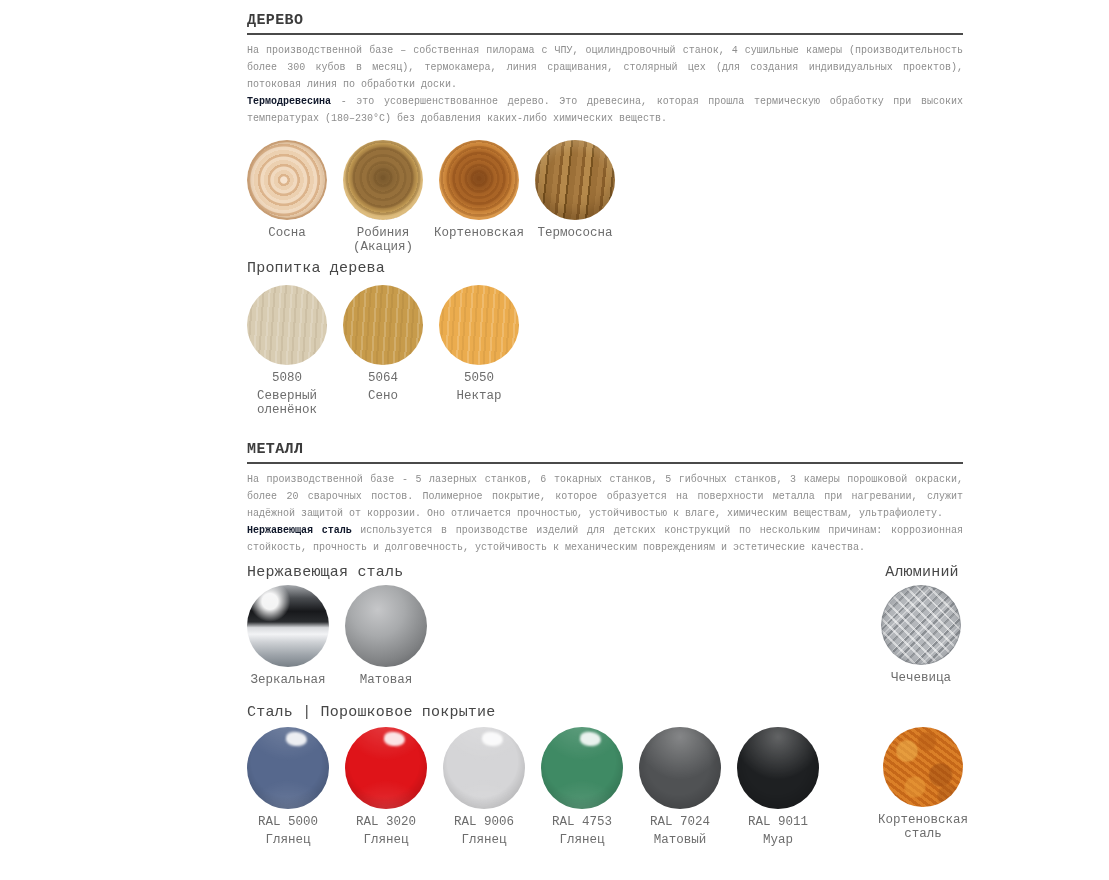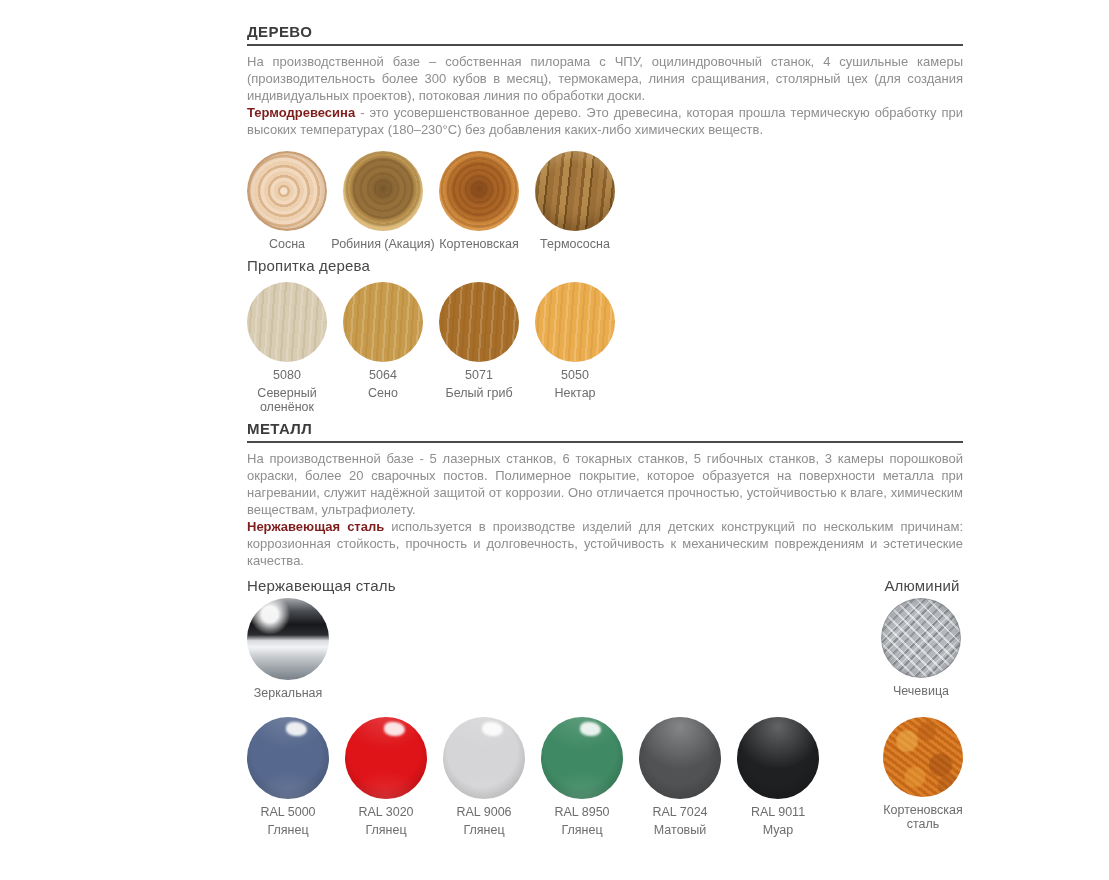--- a/index.html
+++ b/index.html
@@ -1,27 +1,27 @@
 <!DOCTYPE html>
 <html><head>
 <meta charset="utf-8">
 <style>
   html,body{margin:0;padding:0;background:#fff;}
   .page{position:relative;width:1109px;height:880px;background:#ffffff;overflow:hidden;
         font-family:"Liberation Sans",sans-serif;}
-  .content{position:absolute;left:247px;top:23px;width:716px;}
+  .content{position:absolute;left:247px;top:12px;width:716px;font-family:Liberation Mono, monospace;}
 
   
   .sec-title{margin:0;font-size:15px;line-height:18px;font-weight:bold;color:#3c3c3c;letter-spacing:.4px;}
   .rule{height:2px;margin-top:3px;background:#4a4a4a;}
   .sub-title{margin:0;font-size:15px;line-height:17px;font-weight:400;color:#474747;letter-spacing:.2px;}
 
   
-  .body{margin:7px 0 0 0;font-size:13px;line-height:17px;color:#8e8e8e;text-align:justify;}
-  .body .lead{color:#7f1d1d;font-weight:bold;}
+  .body{margin:7px 0 0 0;font-size:10px;line-height:17px;color:#8e8e8e;text-align:justify;}
+  .body .lead{color:#0f172a;font-weight:bold;}
 
   
   .swatch-row{display:flex;gap:16px;margin-top:13px;}
   .swatch{margin:0;width:80px;flex:0 0 auto;text-align:center;}
   .swatch.wide{width:82px;}
   .cap{margin-top:6px;width:104px;margin-left:-12px;font-size:12.5px;line-height:14px;color:#6d6d6d;}
   .swatch.wide .cap{margin-left:-11px;}
   .cap div{margin:4px;}
 
   
@@ -91,21 +91,21 @@
   
   .metal-row{display:flex;justify-content:space-between;align-items:flex-start;margin-top:8px;}
   .alu-group{width:82px;text-align:center;}
   .group-title{margin:0 0 4px 0;}
   .alu-group .group-title{text-align:center;}
   .stainless-group .swatch-row,.alu-group .swatch-row{margin-top:0;}
   .powder-row{margin-top:6px;}
   .corten-cell{margin-left:auto;}
   .sec-impreg{margin-top:6px;}
   .sec-impreg .swatch-row{margin-top:8px;}
-  .sec-metal{margin-top:2px;}
+  .sec-metal{margin-top:20px;}
   .sec-powder{margin-top:17px;}
   .impreg-title-gap{margin-top:4px;}
 </style>
 </head>
 <body>
 
 <div class="page">
   <div class="content">
 
     <section>
@@ -141,27 +141,20 @@
           <figcaption class="cap">
             <div>5080</div>
             <div>Северный оленёнок</div>
           </figcaption>
         </figure>
         <figure class="swatch">
           <div class="disc stain" style="background-color: rgb(199, 155, 75);"></div>
           <figcaption class="cap">
             <div>5064</div>
             <div>Сено</div>
-          </figcaption>
-        </figure>
-        <figure class="swatch">
-          <div class="disc stain" style="background-color: rgb(166, 110, 40);"></div>
-          <figcaption class="cap">
-            <div>5071</div>
-            <div>Белый гриб</div>
           </figcaption>
         </figure>
         <figure class="swatch">
           <div class="disc stain" style="background-color: rgb(235, 172, 78);"></div>
           <figcaption class="cap">
             <div>5050</div>
             <div>Нектар</div>
           </figcaption>
         </figure>
       </div>
@@ -172,37 +165,42 @@
       <div class="rule" style="background-color: rgb(74, 74, 74);"></div>
       <p class="body"><span>На производственной базе - 5 лазерных станков, 6 токарных станков, 5 гибочных станков, 3 камеры порошковой окраски, более 20 сварочных постов. Полимерное покрытие, которое образуется на поверхности металла при нагревании, служит надёжной защитой от коррозии. Оно отличается прочностью, устойчивостью к влаге, химическим веществам, ультрафиолету.</span><br><b class="lead">Нержавеющая сталь</b><span> используется в производстве изделий для детских конструкций по нескольким причинам: коррозионная стойкость, прочность и долговечность, устойчивость к механическим повреждениям и эстетические качества.</span></p>
 
       <div class="metal-row">
         <div class="stainless-group">
           <h3 class="sub-title group-title">Нержавеющая сталь</h3>
           <div class="swatch-row">
             <figure class="swatch wide">
               <div class="ball" data-texture="mirror-steel"></div>
               <figcaption class="cap">Зеркальная</figcaption>
+            </figure>
+            <figure class="swatch wide">
+              <div class="ball" data-texture="matte-steel"></div>
+              <figcaption class="cap">Матовая</figcaption>
             </figure>
           </div>
         </div>
 
         <div class="alu-group">
           <h3 class="sub-title group-title">Алюминий</h3>
           <div class="swatch-row">
             <figure class="swatch">
               <div class="disc" data-texture="checker-plate"></div>
               <figcaption class="cap">Чечевица</figcaption>
             </figure>
           </div>
         </div>
       </div>
     </section>
 
     <section class="sec-powder">
+      <h3 class="sub-title">Сталь | Порошковое покрытие</h3>
       <div class="swatch-row powder-row">
         <figure class="swatch wide">
           <div class="sphere" data-finish="gloss" style="background-color: rgb(86, 104, 141);"></div>
           <figcaption class="cap">
             <div>RAL 5000</div>
             <div>Глянец</div>
           </figcaption>
         </figure>
         <figure class="swatch wide">
           <div class="sphere" data-finish="gloss" style="background-color: rgb(223, 20, 25);"></div>
@@ -214,21 +212,21 @@
         <figure class="swatch wide">
           <div class="sphere" data-finish="gloss" style="background-color: rgb(213, 213, 215);"></div>
           <figcaption class="cap">
             <div>RAL 9006</div>
             <div>Глянец</div>
           </figcaption>
         </figure>
         <figure class="swatch wide">
           <div class="sphere" data-finish="gloss" style="background-color: rgb(63, 138, 100);"></div>
           <figcaption class="cap">
-            <div>RAL 8950</div>
+            <div>RAL 4753</div>
             <div>Глянец</div>
           </figcaption>
         </figure>
         <figure class="swatch wide">
           <div class="sphere" data-finish="matte" style="background-color: rgb(80, 82, 84);"></div>
           <figcaption class="cap">
             <div>RAL 7024</div>
             <div>Матовый</div>
           </figcaption>
         </figure>

